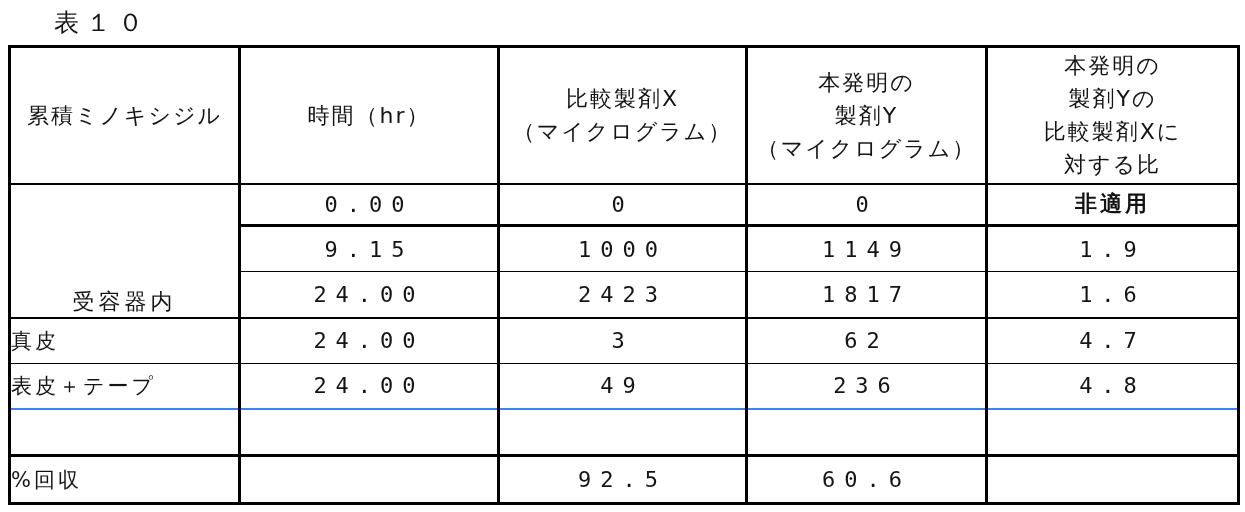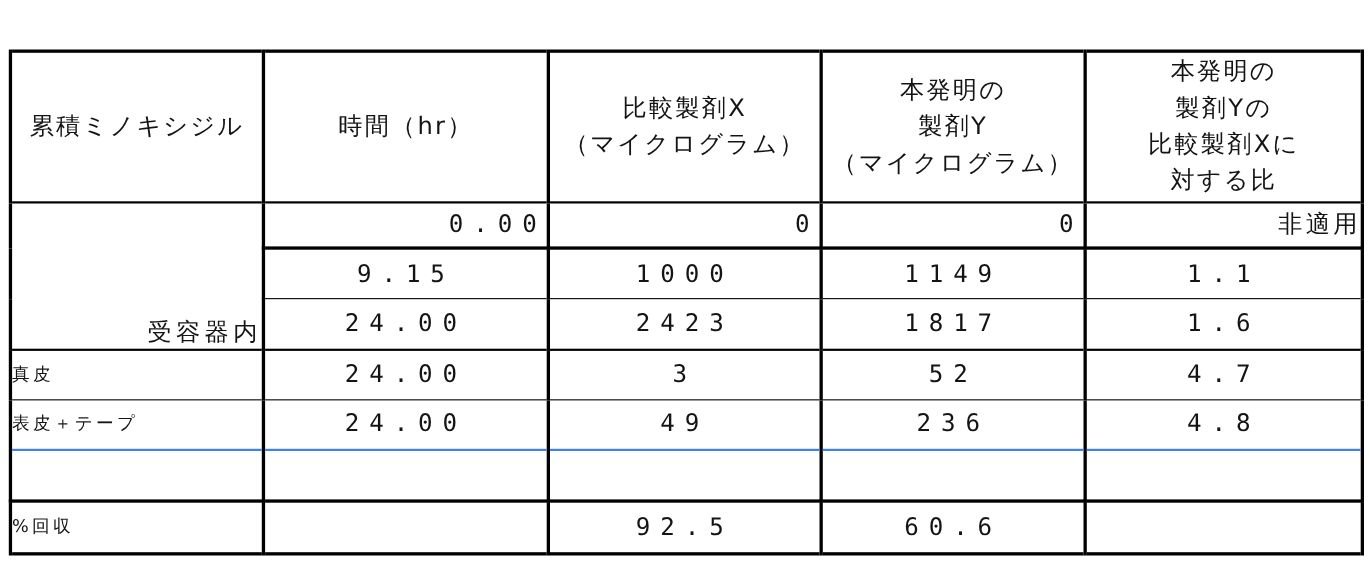--- a/index.html
+++ b/index.html
@@ -73,50 +73,52 @@
     text-align: center;
     vertical-align: middle;
     white-space: nowrap;
   }
   td.jp-center {
     font-size: 22px;
     letter-spacing: 3px;
     text-align: center;
     vertical-align: middle;
     white-space: nowrap;
+    font-weight: bold;
   }
   td.group-label {
     font-size: 22px;
     letter-spacing: 4px;
     text-align: center;
     vertical-align: bottom;
     padding-bottom: 8px;
     border-bottom: 2px solid #000000;
     white-space: nowrap;
   }
   td.row-label {
-    font-size: 16px;
+    font-size: 21px;
     letter-spacing: 3px;
     text-align: left;
     vertical-align: middle;
     padding-left: 8px;
     white-space: nowrap;
   }
   
-  tr.row-r0 td { border-bottom: 3px solid #000000; text-align: right; }
+  tr.row-r0 td { border-bottom: 3px solid #000000; }
   tr.row-r0 td.group-label { border-bottom: 2px solid #000000; }
   tr.row-r2 td { border-bottom: 2px solid #000000; }
   tr.row-epidermis td { border-bottom: 2px solid #3b82f6; }
   tr.row-empty td { border-bottom: 3px solid #000000; }
 </style>
 </head>
 <body>
 
 <div class="page">
 
+  <div class="table-title">表１０</div>
 
   <table class="data-table">
     <colgroup>
       <col style="width:230px">
       <col style="width:259px">
       <col style="width:248px">
       <col style="width:240px">
       <col style="width:252px">
     </colgroup>
     <thead>
@@ -139,33 +141,33 @@
         <td class="group-label" rowspan="3">受容器内</td>
         <td class="num">0.00</td>
         <td class="num">0</td>
         <td class="num">0</td>
         <td class="jp-center">非適用</td>
       </tr>
       <tr class="body-row row-r1">
         <td class="num">9.15</td>
         <td class="num">1000</td>
         <td class="num">1149</td>
-        <td class="num">1.1</td>
+        <td class="num">1.9</td>
       </tr>
       <tr class="body-row row-r2">
         <td class="num">24.00</td>
         <td class="num">2423</td>
         <td class="num">1817</td>
         <td class="num">1.6</td>
       </tr>
       <tr class="body-row row-dermis">
         <td class="row-label">真皮</td>
         <td class="num">24.00</td>
         <td class="num">3</td>
-        <td class="num">52</td>
+        <td class="num">62</td>
         <td class="num">4.7</td>
       </tr>
       <tr class="body-row row-epidermis">
         <td class="row-label">表皮＋テープ</td>
         <td class="num">24.00</td>
         <td class="num">49</td>
         <td class="num">236</td>
         <td class="num">4.8</td>
       </tr>
       <tr class="body-row row-empty">

